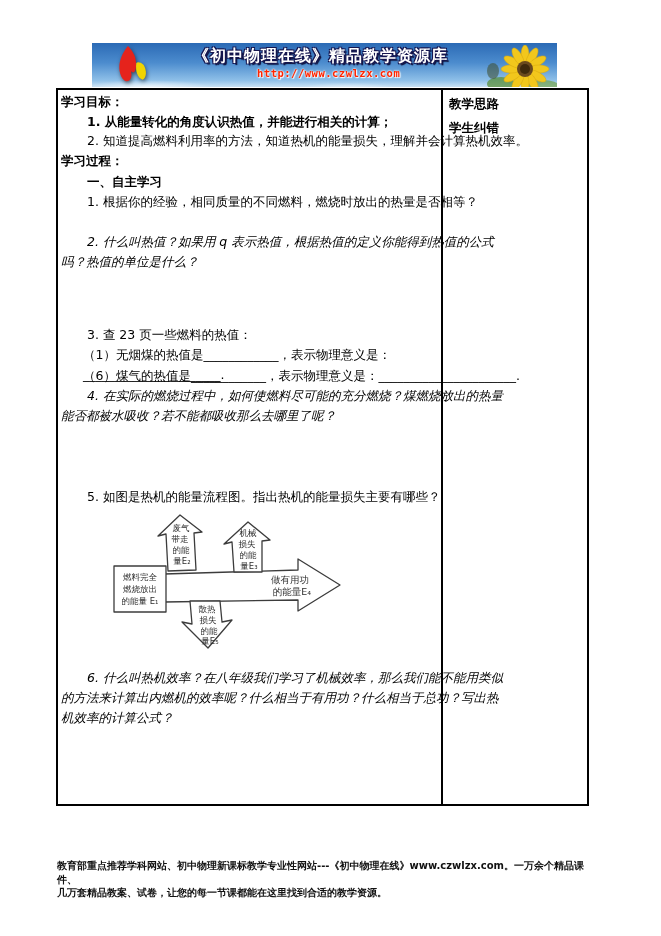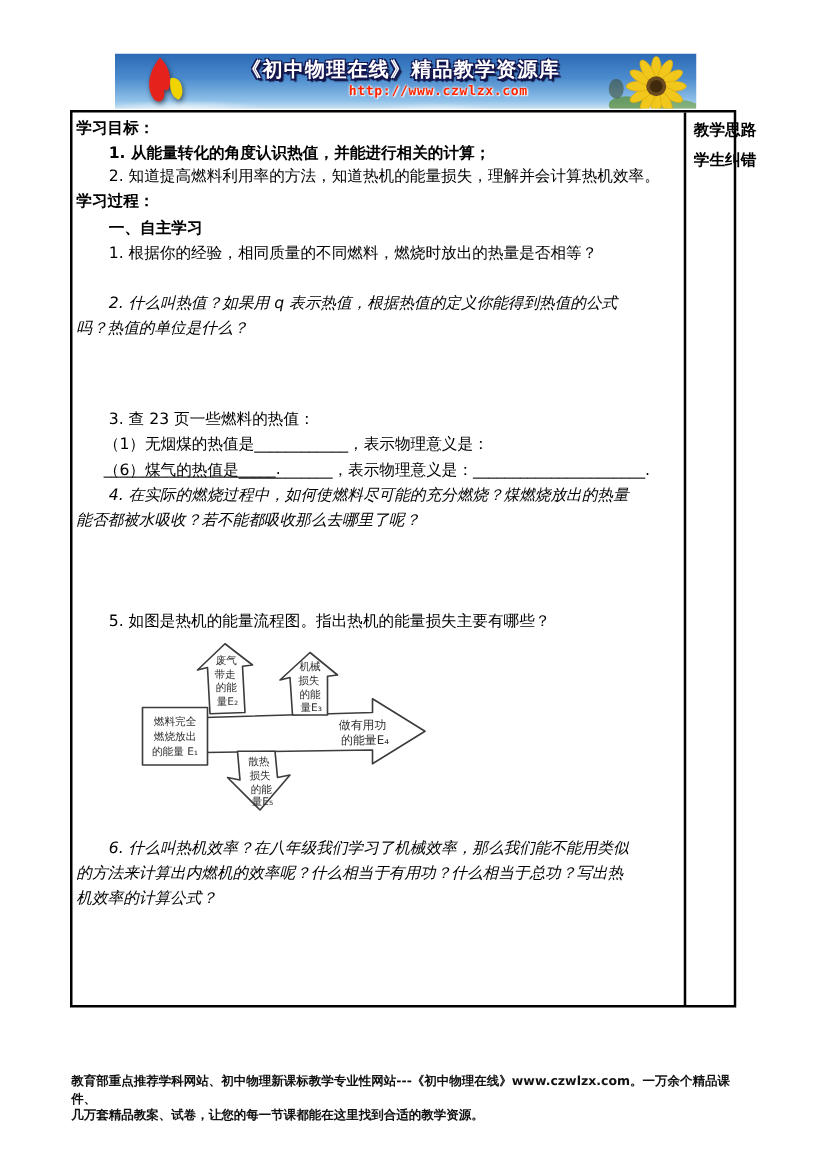--- a/index.html
+++ b/index.html
@@ -10,30 +10,30 @@
   .banner{position:absolute;left:92px;top:43px;width:465px;height:44px;overflow:hidden;
     background:
       radial-gradient(ellipse 90px 10px at 12% 100%, rgba(255,255,255,.65), rgba(255,255,255,0) 70%),
       radial-gradient(ellipse 70px 9px at 55% 104%, rgba(255,255,255,.55), rgba(255,255,255,0) 70%),
       linear-gradient(180deg,#2b6ab5 0%,#4c8cce 45%,#8fc0e8 85%,#c9e2f4 100%); text-align: center;}
   .banner-logo{position:absolute;left:18px;top:2px;width:40px;height:40px;
     filter:drop-shadow(1px 2px 2px rgba(0,0,0,.55));}
   .banner-title{position:absolute;left:101px;top:3px;font-size:16px;font-weight:bold;
     letter-spacing:1px;color:#ffffff;white-space:nowrap;
     text-shadow:-1px -1px 0 #15154f,1px -1px 0 #15154f,-1px 1px 0 #15154f,1px 1px 0 #15154f,2px 2px 1px #0a0a33;}
-  .banner-url{position:absolute;left:152px;top:24px;font-size:10.5px;font-weight:bold;
+  .banner-url{position:absolute;left:130px;top:24px;font-size:10.5px;font-weight:bold;
     letter-spacing:.5px;color:#ff2400;white-space:nowrap;
     font-family:"DejaVu Sans Mono",monospace;
     text-shadow:0 0 2px #fff,0 0 2px #fff,1px 1px 1px rgba(255,255,255,.9);padding-left:35px;}
   .banner-sunflower{position:absolute;right:0px;top:2px;width:72px;height:42px;}
 
   
   .main-table{position:absolute;left:56px;top:88px;width:533px;height:718px;
     border:2px solid #000;display:flex;box-sizing:border-box;}
-  .content-cell{position:relative;width:491px;border-right:2px solid #000;box-sizing:border-box;}
+  .content-cell{position:relative;width:385px;border-right:2px solid #000;box-sizing:border-box;}
   .sidebar-cell{position:relative;flex:1;}
 
   .content-cell p{position:absolute;margin:0;left:3px;width:443px;
     font-size:12.5px;line-height:20px;}
   .h-bold{font-weight:bold;font-size:13px;}
   .ind26{padding-left:26px;}
   .ind22{padding-left:22px;}
   .ti26{text-indent:26px;font-style:italic;}
 
   .sidebar-label{position:absolute;left:6px;font-size:12.5px;font-weight:bold;

